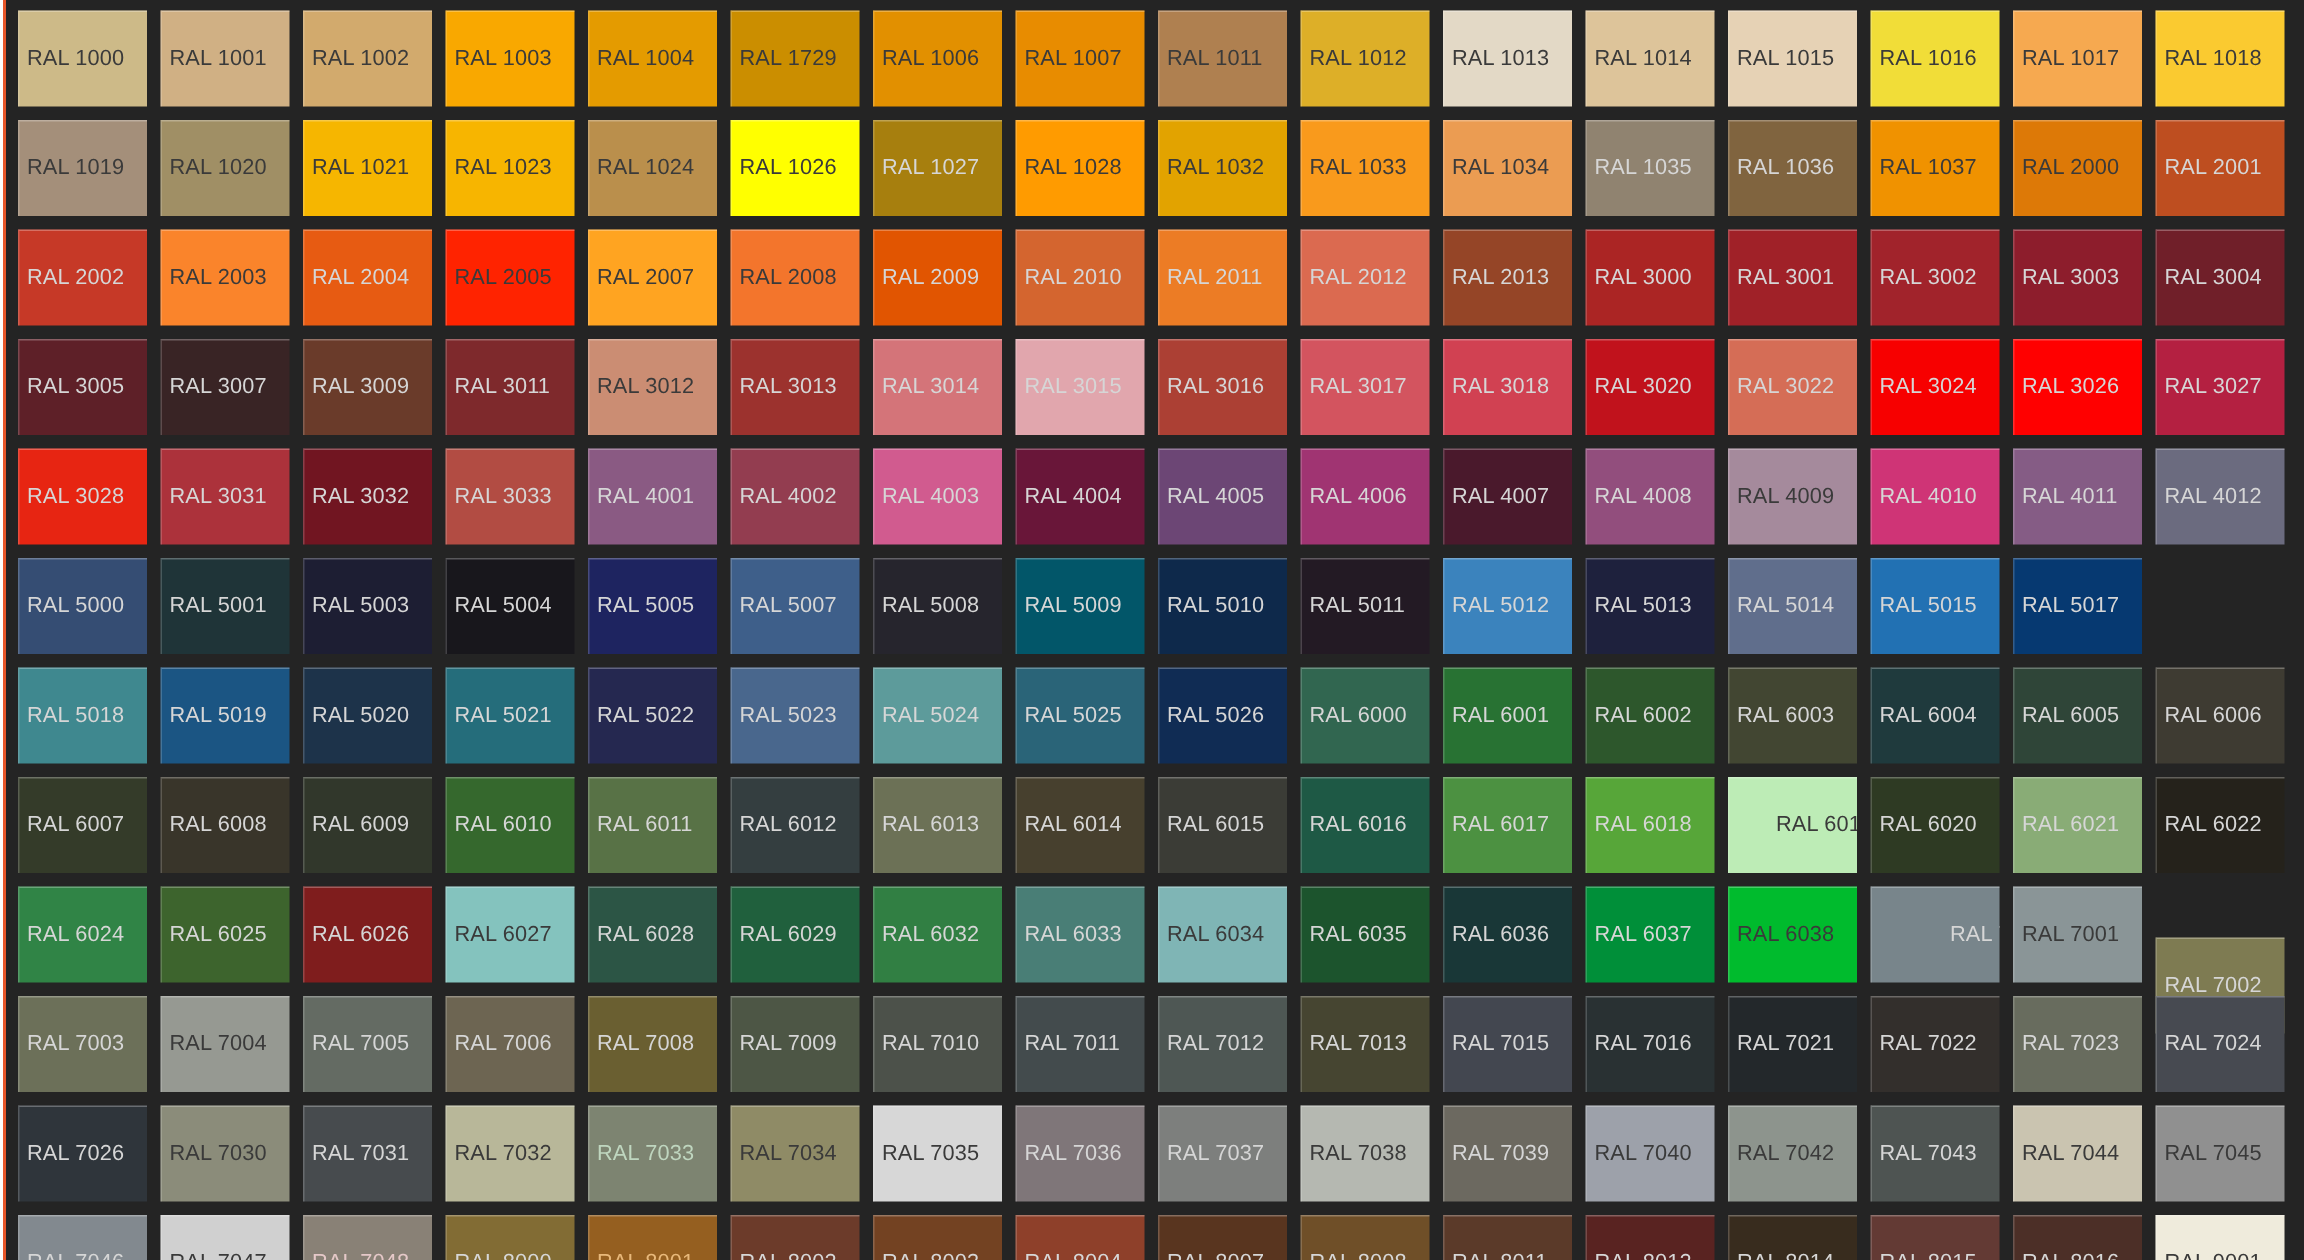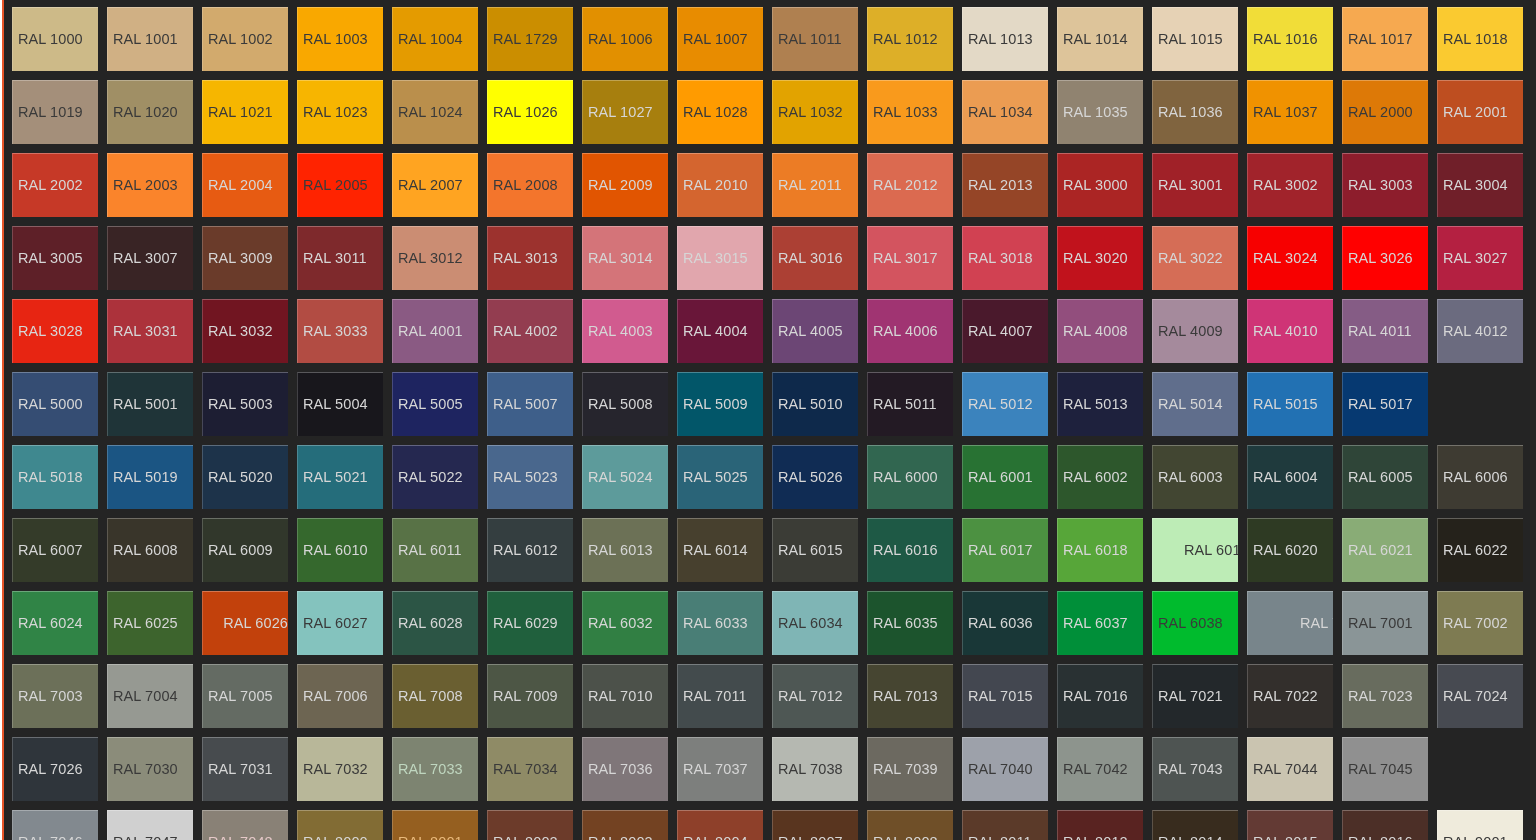--- a/index.html
+++ b/index.html
@@ -473,21 +473,21 @@
           <span class="swatch-label" style="color: rgb(214, 214, 214);">RAL 6022</span>
         </div>
       </div>
       <div class="swatch-row">
         <div class="swatch" title="RAL 6024 #308446" style="background: rgb(48, 132, 70);">
           <span class="swatch-label" style="color: rgb(214, 214, 214);">RAL 6024</span>
         </div>
         <div class="swatch" title="RAL 6025 #3D642D" style="background: rgb(61, 100, 45);">
           <span class="swatch-label" style="color: rgb(214, 214, 214);">RAL 6025</span>
         </div>
-        <div class="swatch" title="RAL 6026 #015D52" style="background: #c2410c; justify-content: flex-end;">
+        <div class="swatch" title="RAL 6026 #015D52" style="background: #7f1d1d;">
           <span class="swatch-label" style="color: rgb(214, 214, 214);">RAL 6026</span>
         </div>
         <div class="swatch" title="RAL 6027 #84C3BE" style="background: rgb(132, 195, 190);">
           <span class="swatch-label" style="color: rgb(58, 58, 58);">RAL 6027</span>
         </div>
         <div class="swatch" title="RAL 6028 #2C5545" style="background: rgb(44, 85, 69);">
           <span class="swatch-label" style="color: rgb(214, 214, 214);">RAL 6028</span>
         </div>
         <div class="swatch" title="RAL 6029 #20603D" style="background: rgb(32, 96, 61);">
           <span class="swatch-label" style="color: rgb(214, 214, 214);">RAL 6029</span>
@@ -512,21 +512,21 @@
         </div>
         <div class="swatch" title="RAL 6038 #00BB2D" style="background: rgb(0, 187, 45);">
           <span class="swatch-label" style="color: rgb(58, 58, 58);">RAL 6038</span>
         </div>
         <div class="swatch" title="RAL 7000 #78858B" style="background: rgb(120, 133, 139); padding-left: 47px;">
           <span class="swatch-label" style="color: rgb(214, 214, 214);">RAL 7000</span>
         </div>
         <div class="swatch" title="RAL 7001 #8A9597" style="background: rgb(138, 149, 151);">
           <span class="swatch-label" style="color: rgb(58, 58, 58);">RAL 7001</span>
         </div>
-        <div class="swatch" title="RAL 7002 #7E7B52" style="background: rgb(126, 123, 82);">
+        <div class="swatch" title="RAL 7002 #7E7B52" style="background: rgb(126, 123, 82); margin-top: 34px;">
           <span class="swatch-label" style="color: rgb(214, 214, 214);">RAL 7002</span>
         </div>
       </div>
       <div class="swatch-row">
         <div class="swatch" title="RAL 7003 #6C7059" style="background: rgb(108, 112, 89);">
           <span class="swatch-label" style="color: rgb(214, 214, 214);">RAL 7003</span>
         </div>
         <div class="swatch" title="RAL 7004 #969992" style="background: rgb(150, 153, 146);">
           <span class="swatch-label" style="color: rgb(58, 58, 58);">RAL 7004</span>
         </div>
@@ -584,20 +584,23 @@
           <span class="swatch-label" style="color: rgb(214, 214, 214);">RAL 7031</span>
         </div>
         <div class="swatch" title="RAL 7032 #B8B799" style="background: rgb(184, 183, 153);">
           <span class="swatch-label" style="color: rgb(58, 58, 58);">RAL 7032</span>
         </div>
         <div class="swatch" title="RAL 7033 #7D8471" style="background: rgb(125, 132, 113);">
           <span class="swatch-label" style="color: rgb(191, 214, 191);">RAL 7033</span>
         </div>
         <div class="swatch" title="RAL 7034 #8F8B66" style="background: rgb(143, 139, 102);">
           <span class="swatch-label" style="color: rgb(58, 58, 58);">RAL 7034</span>
+        </div>
+        <div class="swatch" title="RAL 7035 #D7D7D7" style="background: rgb(215, 215, 215);">
+          <span class="swatch-label" style="color: rgb(58, 58, 58);">RAL 7035</span>
         </div>
         <div class="swatch" title="RAL 7036 #7F7679" style="background: rgb(127, 118, 121);">
           <span class="swatch-label" style="color: rgb(214, 214, 214);">RAL 7036</span>
         </div>
         <div class="swatch" title="RAL 7037 #7D7F7D" style="background: rgb(125, 127, 125);">
           <span class="swatch-label" style="color: rgb(214, 214, 214);">RAL 7037</span>
         </div>
         <div class="swatch" title="RAL 7038 #B5B8B1" style="background: rgb(181, 184, 177);">
           <span class="swatch-label" style="color: rgb(58, 58, 58);">RAL 7038</span>
         </div>

